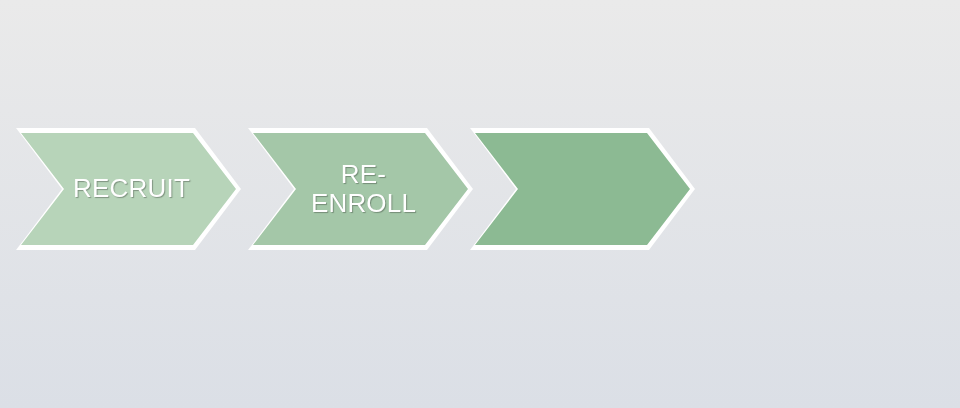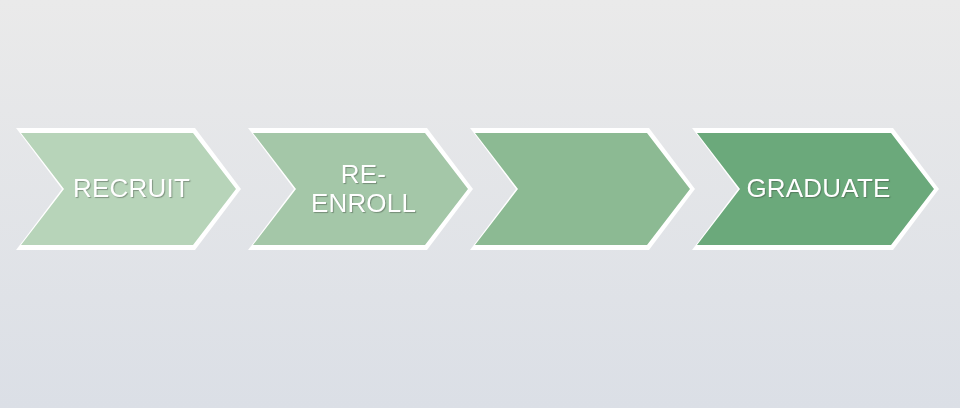--- a/index.html
+++ b/index.html
@@ -102,20 +102,15 @@
       <div class="face" style="background: rgb(164, 199, 168);"></div>
       <div class="label">RE-
 ENROLL</div>
     </div>
 
     <div class="chev" style="left: 470px; width: 225px;">
       <div class="casing"></div>
       <div class="face" style="background: rgb(140, 186, 147);"></div>
     </div>
 
-    <div class="chev" style="left: 692px; width: 247px;">
-      <div class="casing"></div>
-      <div class="face" style="background: rgb(107, 169, 123);"></div>
-      <div class="label">GRADUATE</div>
-    </div>
 
   </div>
 </div>
 
 </body></html>

